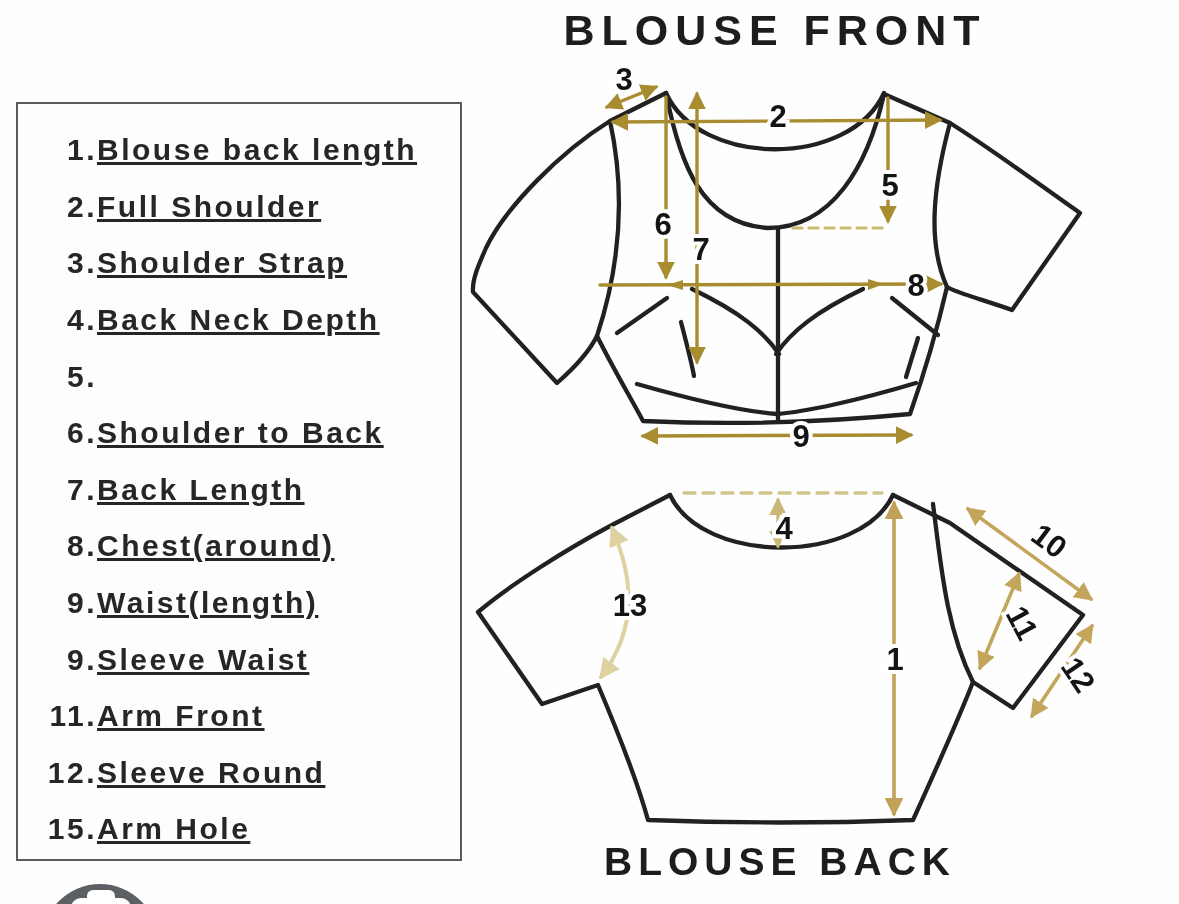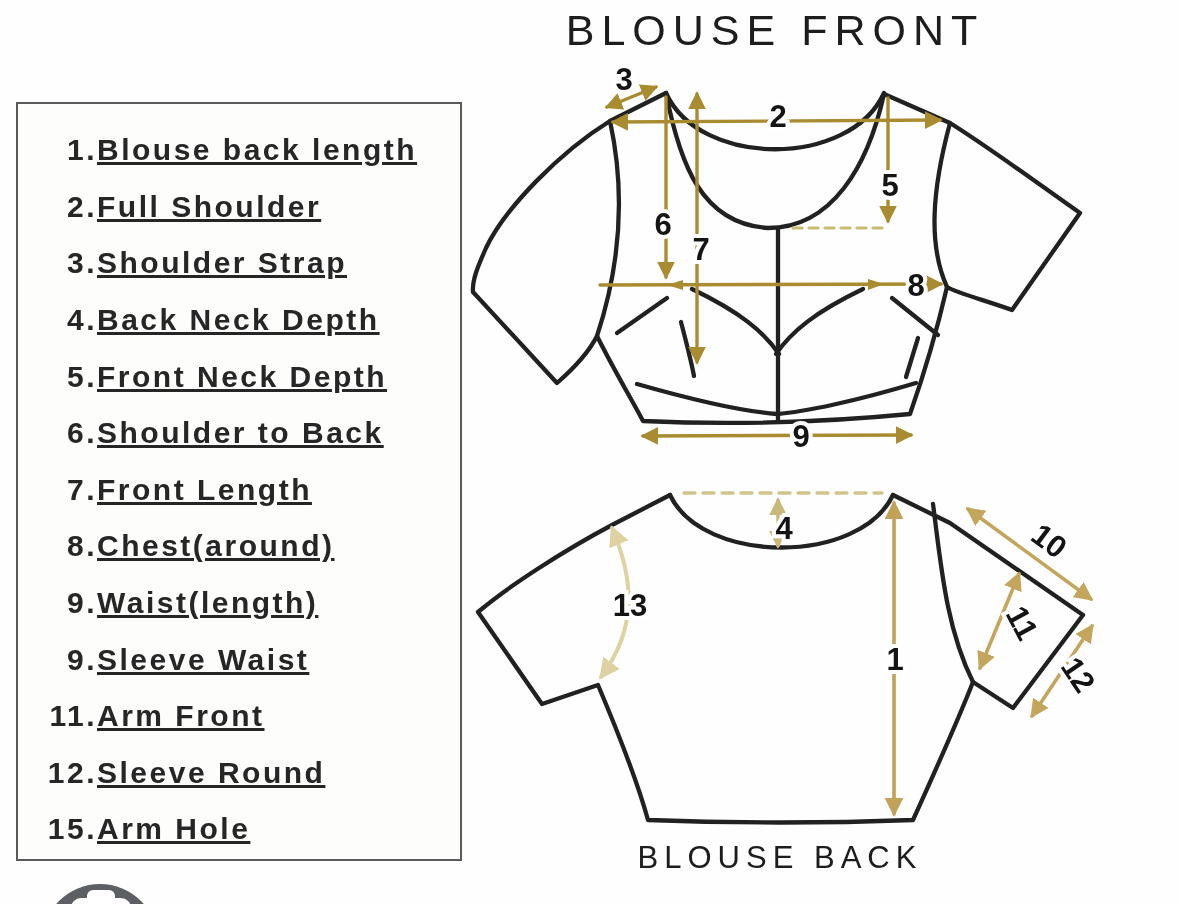--- a/index.html
+++ b/index.html
@@ -23,24 +23,24 @@
     height:56.6px;display:flex;align-items:center;
     font-weight:bold;font-size:30px;color:#262626;letter-spacing:2.5px;
     white-space:nowrap;
   }
   .legend-num{display:inline-block;width:79px;text-align:right;flex:0 0 auto;}
   .legend-label{display:inline-block;text-decoration:underline;}
 
   
   .title{
     position:absolute;text-align:center;
-    font-weight:normal;color:#1d1d1d;white-space:nowrap;
+    font-weight:bold;color:#1d1d1d;white-space:nowrap;
   }
   .title-front{left:470px;top:6px;width:610px;font-size:43px;letter-spacing:7px;}
-  .title-back{left:480px;top:840px;width:600px;font-size:31px;letter-spacing:6px;}
+  .title-back{left:480px;top:840px;width:600px;font-size:39px;letter-spacing:6px;}
 
   
   svg.diagram{position:absolute;left:0;top:0;width:1179px;height:904px;}
   .num-label{
     font-family:"Liberation Sans",sans-serif;
     font-weight:bold;font-size:31px;fill:#141414;
     stroke:#ffffff;stroke-width:8px;paint-order:stroke;
     text-anchor:middle;dominant-baseline:central;
   }
 
@@ -75,29 +75,28 @@
     <div class="legend-row">
         <span class="legend-num">3.</span>
         <span class="legend-label">Shoulder Strap</span>
       </div>
     <div class="legend-row">
         <span class="legend-num">4.</span>
         <span class="legend-label">Back Neck Depth</span>
       </div>
     <div class="legend-row">
         <span class="legend-num">5.</span>
-        <span class="legend-label">Front Neck Depth</span>
       </div>
     <div class="legend-row">
         <span class="legend-num">6.</span>
         <span class="legend-label">Shoulder to Back</span>
       </div>
     <div class="legend-row">
         <span class="legend-num">7.</span>
-        <span class="legend-label">Front Length</span>
+        <span class="legend-label">Back Length</span>
       </div>
     <div class="legend-row">
         <span class="legend-num">8.</span>
         <span class="legend-label">Chest(around)</span>
       </div>
     <div class="legend-row">
         <span class="legend-num">9.</span>
         <span class="legend-label">Waist(length)</span>
       </div>
     <div class="legend-row">

